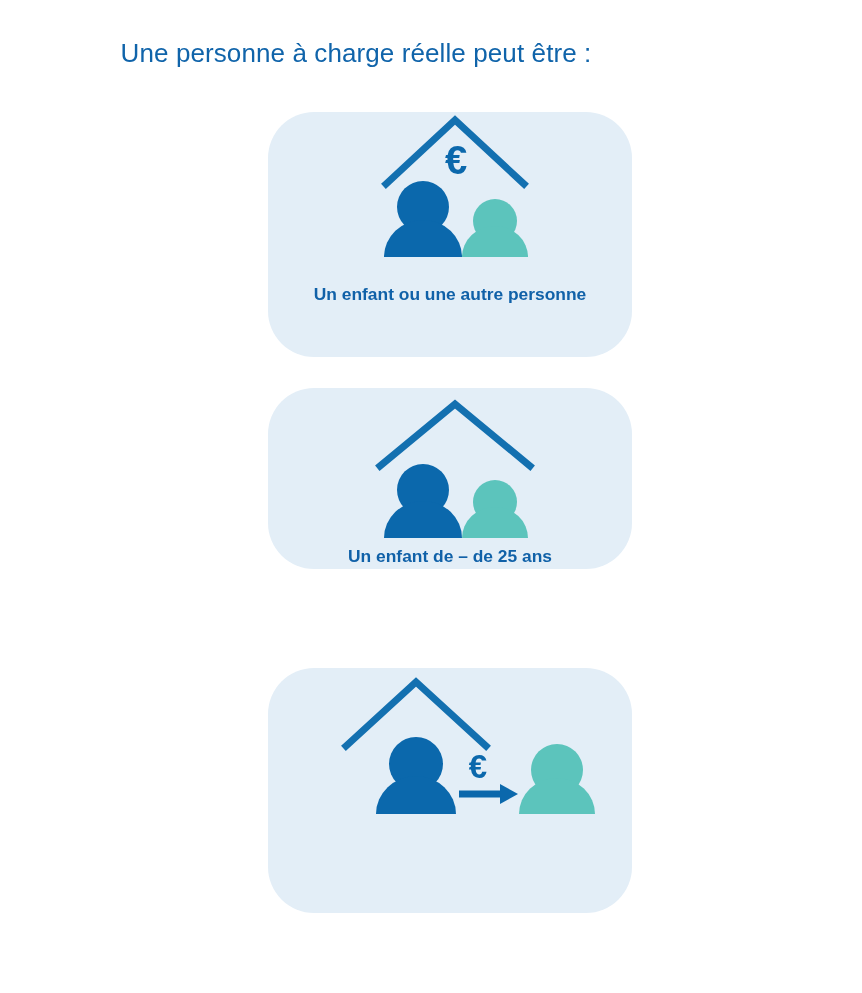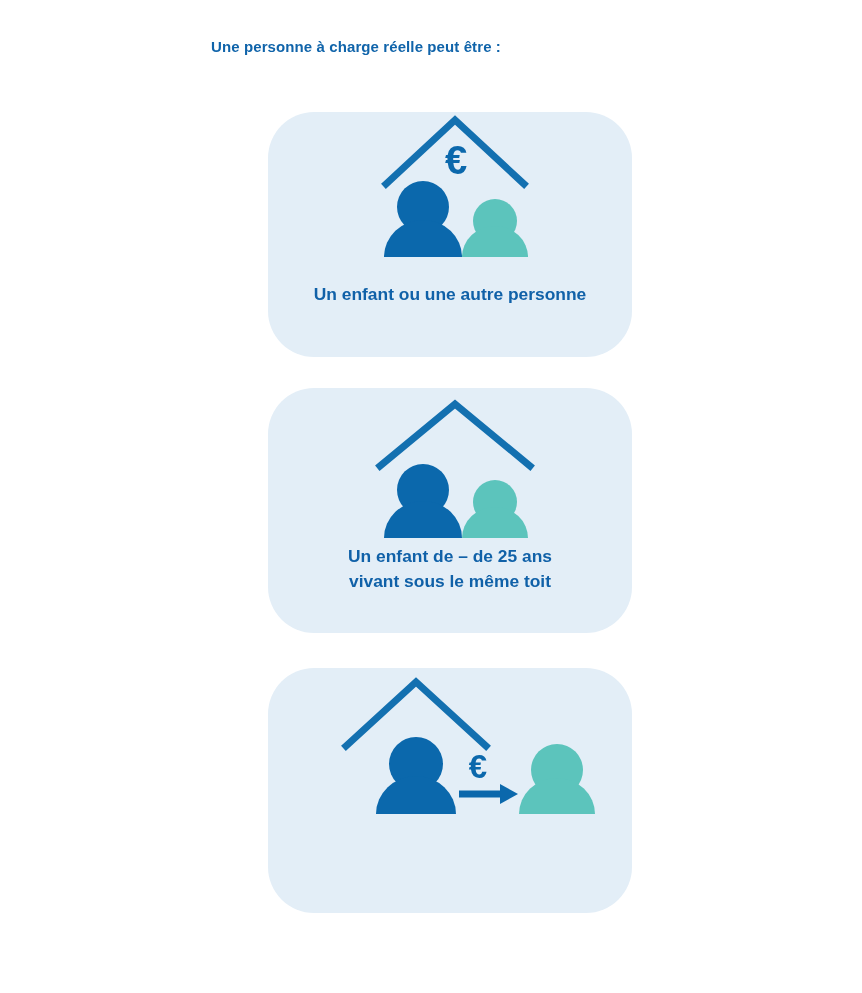--- a/index.html
+++ b/index.html
@@ -14,37 +14,37 @@
     position: relative;
     overflow: hidden;
   }
 
   
   .title {
     position: absolute;
     left: 0; top: 38px;
     width: 712px;
     text-align: center;
-    font-size: 15px;
-    font-weight: bold;
+    font-size: 26px;
+    font-weight: normal;
     color: #1064aa;
     letter-spacing: 0.1px;
     white-space: nowrap;
   }
 
   
   .card {
     position: absolute;
     left: 268px;
     width: 364px;
     background: #e3eef7;
     border-radius: 46px;
   }
   #card-1 { top: 112px;  height: 245px; }
-  #card-2 { top: 388px;  height: 245px; }
+  #card-2 { top: 388px;  height: 181px; }
   #card-3 { top: 668px;  height: 245px; }
 
   .card-figure {
     position: relative;
     width: 364px;
     height: 150px;
   }
   .card-figure svg { display: block; }
 
   .card-caption {
@@ -105,21 +105,20 @@
 
       <g>
         <circle cx="227" cy="114" r="22" fill="#5cc4bc"></circle>
         <path d="M194,150 a33,31 0 0 1 66,0 z" fill="#5cc4bc"></path>
       </g>
     </svg>
   </div>
 
   <div class="card-caption">
     <span>Un enfant de – de 25 ans</span>
-    <span>vivant sous le même toit</span>
   </div>
 </div>
 
 <div class="card" id="card-3">
 
   <div class="card-figure">
     <svg width="364" height="150" viewBox="0 0 364 150" xmlns="http://www.w3.org/2000/svg">
 
       <polyline points="78,78 148,14 218,78" fill="none" stroke="#1370b0" stroke-width="7" stroke-linecap="square" stroke-linejoin="miter"></polyline>
 

